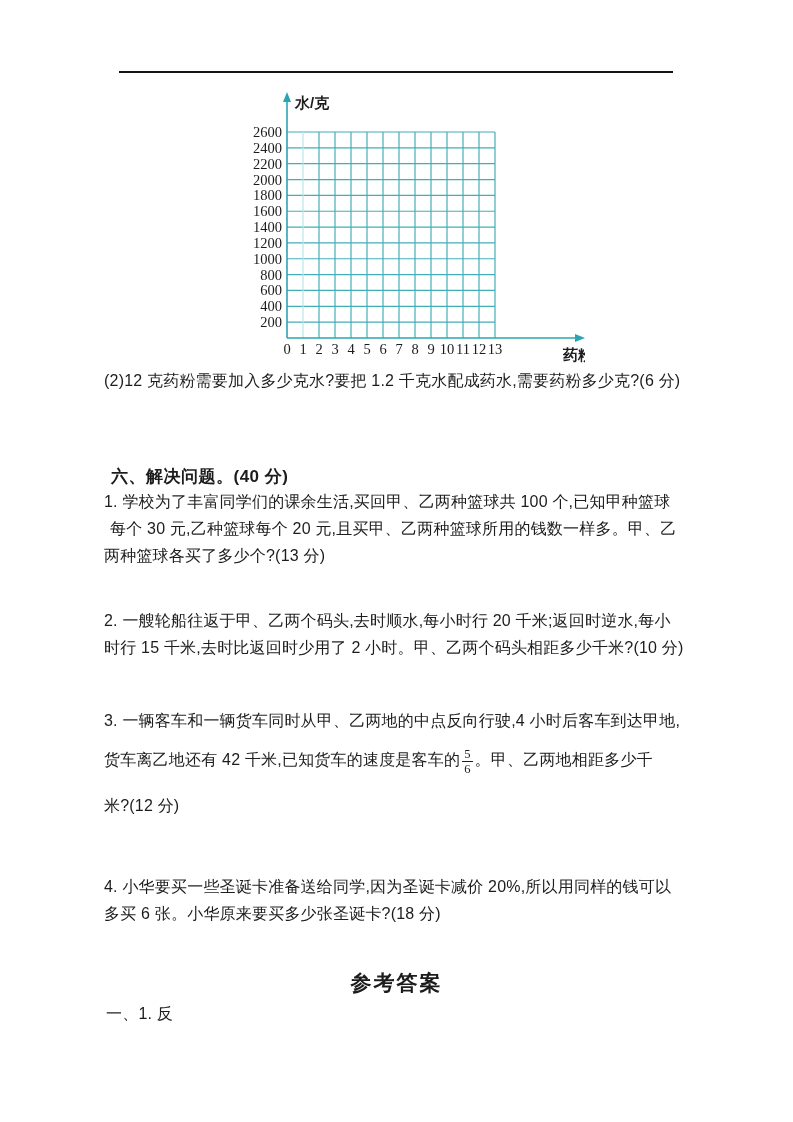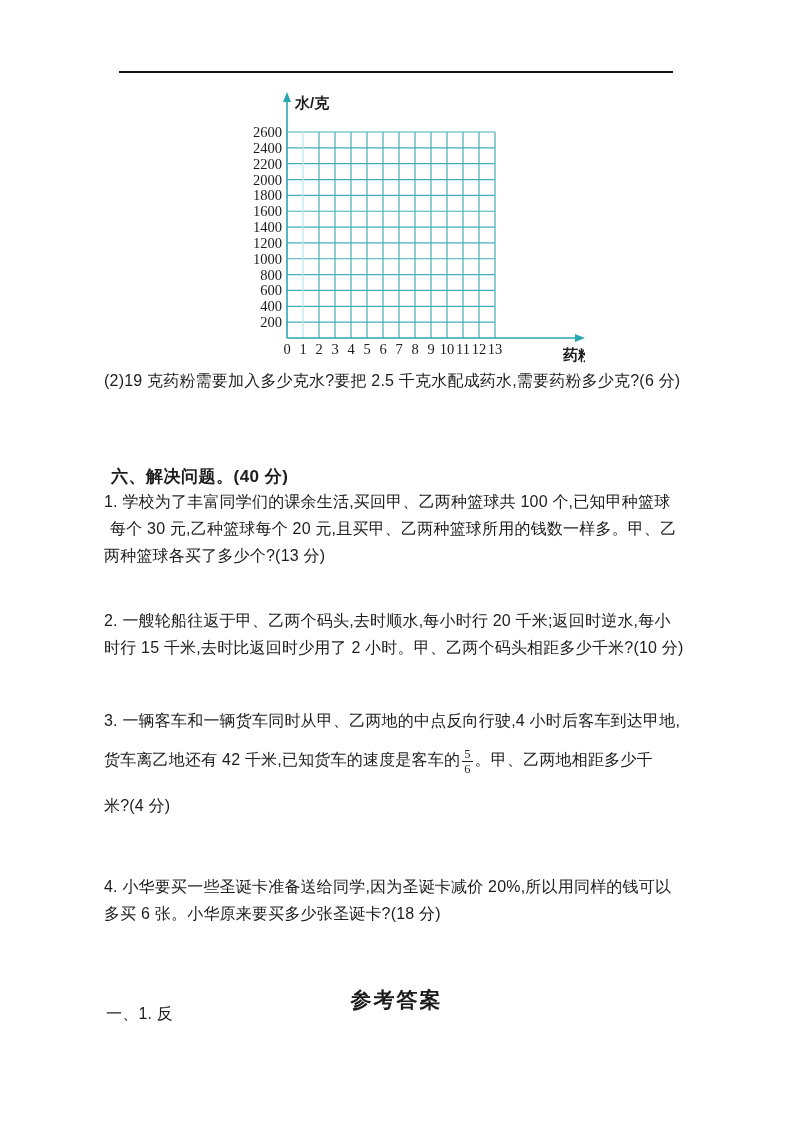--- a/index.html
+++ b/index.html
@@ -86,42 +86,42 @@
         <text x="191" y="270" font-size="14.5" text-anchor="middle" class="tick-font">9</text>
         <text x="207" y="270" font-size="14.5" text-anchor="middle" class="tick-font">10</text>
         <text x="223" y="270" font-size="14.5" text-anchor="middle" class="tick-font">11</text>
         <text x="239" y="270" font-size="14.5" text-anchor="middle" class="tick-font">12</text>
         <text x="255" y="270" font-size="14.5" text-anchor="middle" class="tick-font">13</text>
         <text x="55" y="24" font-size="15" text-anchor="start" font-weight="bold">水/克</text>
         <text x="323" y="276" font-size="15" text-anchor="start" font-weight="bold">药粉/克</text>
       </svg>
   </div>
 
-  <div class="abs bodyline" style="left:104px; top:371px;">(2)19 克药粉需要加入多少克水?要把 2.5 千克水配成药水,需要药粉多少克?(6 分)</div>
+  <div class="abs bodyline" style="left:104px; top:371px;">(2)12 克药粉需要加入多少克水?要把 1.2 千克水配成药水,需要药粉多少克?(6 分)</div>
 
   <div class="abs section-heading" style="left:111px; top:465px;">六、解决问题。(40 分)</div>
 
   <div class="abs bodyline" style="left:104px; top:492px;">1. 学校为了丰富同学们的课余生活,买回甲、乙两种篮球共 100 个,已知甲种篮球</div>
   <div class="abs bodyline" style="left:110px; top:519px;">每个 30 元,乙种篮球每个 20 元,且买甲、乙两种篮球所用的钱数一样多。甲、乙</div>
   <div class="abs bodyline" style="left:104px; top:546px;">两种篮球各买了多少个?(13 分)</div>
 
   <div class="abs bodyline" style="left:104px; top:611px;">2. 一艘轮船往返于甲、乙两个码头,去时顺水,每小时行 20 千米;返回时逆水,每小</div>
   <div class="abs bodyline" style="left:104px; top:638px;">时行 15 千米,去时比返回时少用了 2 小时。甲、乙两个码头相距多少千米?(10 分)</div>
 
   <div class="abs bodyline" style="left:104px; top:711px;">3. 一辆客车和一辆货车同时从甲、乙两地的中点反向行驶,4 小时后客车到达甲地,</div>
   <div class="abs bodyline q3row" style="left:104px; top:746px;text-align:right;">
     <span>货车离乙地还有 42 千米,已知货车的速度是客车的</span>
       <span class="frac">
         <span class="num">5</span>
         <span class="den">6</span>
       </span>
       <span>。甲、乙两地相距多少千</span>
   </div>
-  <div class="abs bodyline" style="left:104px; top:796px;">米?(4 分)</div>
+  <div class="abs bodyline" style="left:104px; top:796px;">米?(12 分)</div>
 
   <div class="abs bodyline" style="left:104px; top:877px;">4. 小华要买一些圣诞卡准备送给同学,因为圣诞卡减价 20%,所以用同样的钱可以</div>
   <div class="abs bodyline" style="left:104px; top:904px;">多买 6 张。小华原来要买多少张圣诞卡?(18 分)</div>
 
-  <div class="abs answers-heading" style="left:0; top:969px; width:793px; text-align:center; white-space:nowrap;margin-top:17px;">参考答案</div>
+  <div class="abs answers-heading" style="left:0; top:969px; width:793px; text-align:center; white-space:nowrap;">参考答案</div>
 
   <div class="abs bodyline" style="left:106px; top:1004px;">一、1. 反</div>
 
 </div>
 
 </body></html>

